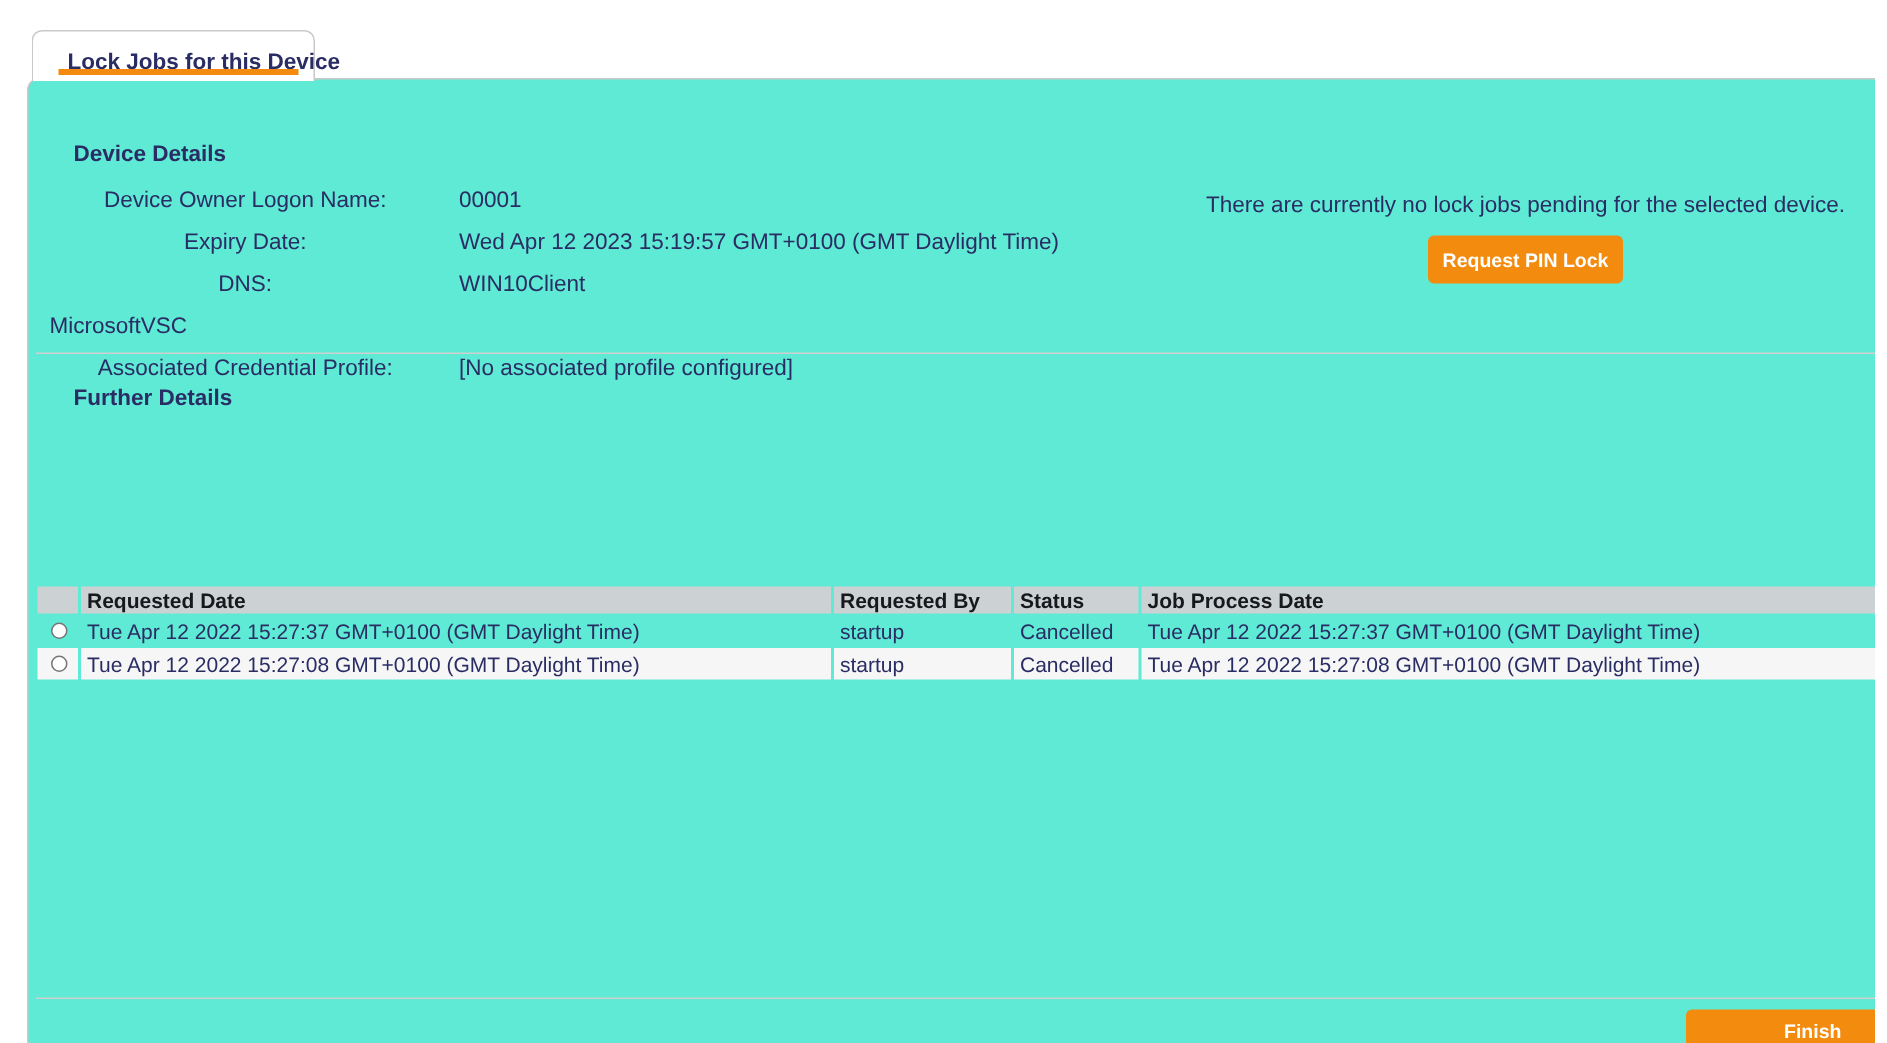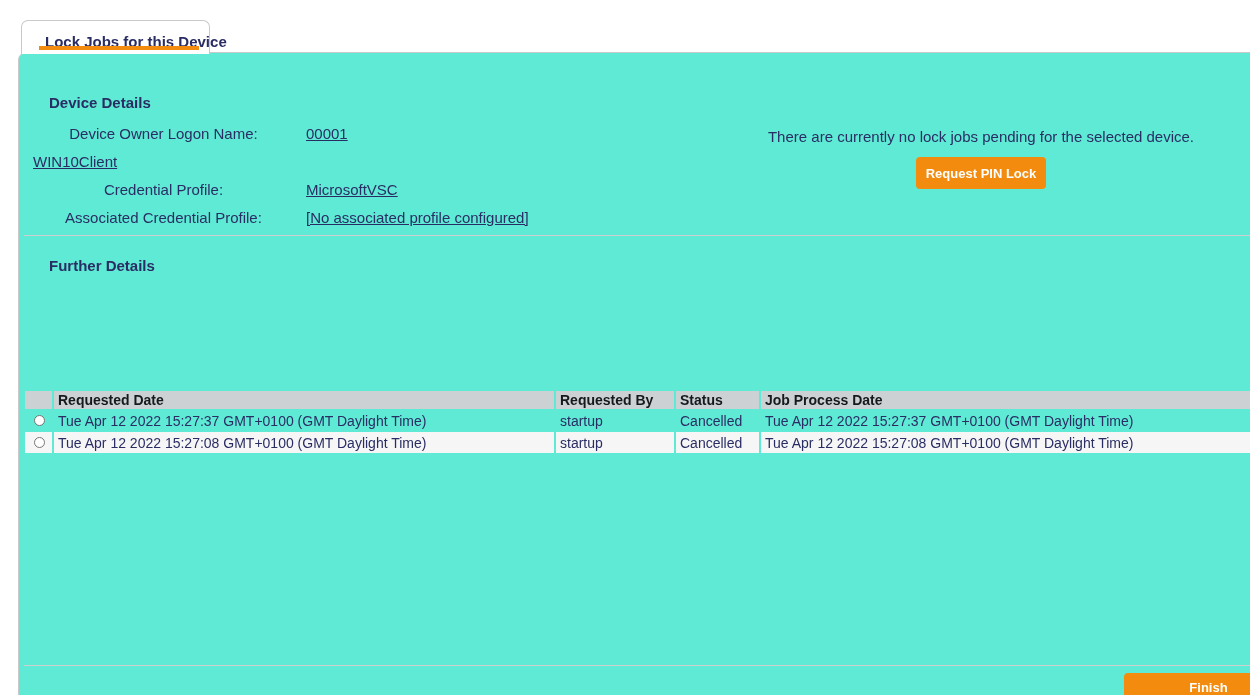--- a/index.html
+++ b/index.html
@@ -28,22 +28,22 @@
     position:absolute; left:2px; top:36px; width:1253px; height:650px;
     background:#5eead4; border:1px solid #c9c9c9; border-radius:8px; z-index:1;
   }
   .section-heading {
     position:absolute; left:26px; font-size:15px; font-weight:bold; color:#2a2d64;
     white-space:nowrap;
   }
   .details-list { position:absolute; left:0; top:57px; font-size:15px; }
   .detail-row { display:flex; height:24px; line-height:24px; white-space:nowrap; }
   .detail-label { width:265px; text-align:center; }
-  .detail-value { margin-left:6px;text-decoration:underline; }
-  .pending-block { position:absolute; left:716px; top:67px; width:484px; text-align:center; }
+  .detail-value { margin-left:6px; }
+  .pending-block { position:absolute; left:752px; top:67px; width:484px; text-align:center; }
   .pending-message { font-size:15px; color:#2a2d64; white-space:nowrap; }
   .btn {
     display:inline-block; background:#f28b0e; color:#fff; font-weight:bold;
     border:none; border-radius:4px; cursor:pointer; text-align:center;
     font-family:"Liberation Sans", sans-serif;
   }
   .btn-request { margin-top:8px; width:130px; height:32px; line-height:27px; font-size:13px; }
   .divider { position:absolute; left:1px; width:1228px; height:1px; background:#cfcfcf; }
   .divider-top { top:178px; }
   .divider-bottom { top:608px; }
@@ -90,24 +90,28 @@
   <div class="panel">
 
     <div class="section-heading" style="top:37px;">Device Details</div>
 
     <div class="details-list">
       <div class="detail-row">
         <span class="detail-label">Device Owner Logon Name:</span>
         <span class="detail-value">00001</span>
       </div>
       <div class="detail-row">
+        <span class="detail-label">Expiry Date:</span>
+        <span class="detail-value">Wed Apr 12 2023 15:19:57 GMT+0100 (GMT Daylight Time)</span>
+      </div>
+      <div class="detail-row">
+        <span class="detail-label">DNS:</span>
         <span class="detail-value">WIN10Client</span>
       </div>
       <div class="detail-row">
-        <span class="detail-label">Credential Profile:</span>
         <span class="detail-value">MicrosoftVSC</span>
       </div>
       <div class="detail-row">
         <span class="detail-label">Associated Credential Profile:</span>
         <span class="detail-value">[No associated profile configured]</span>
       </div>
     </div>
 
     <div class="pending-block">
       <div class="pending-message">There are currently no lock jobs pending for the selected device.</div>

